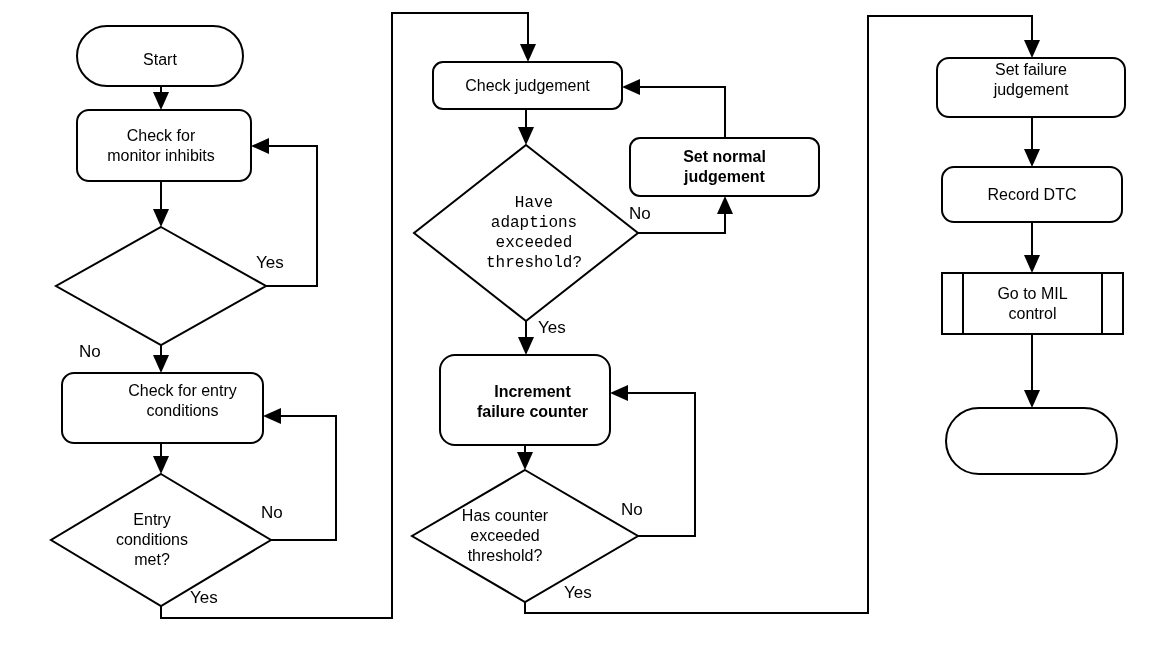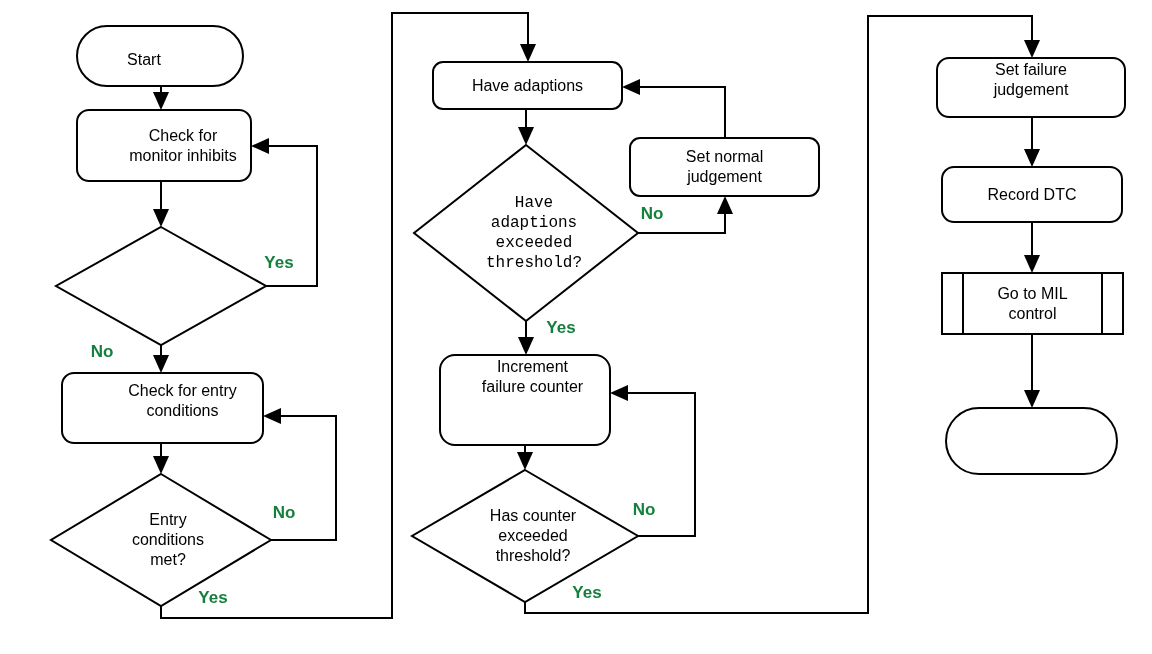--- a/index.html
+++ b/index.html
@@ -52,25 +52,24 @@
     color: #000000;
     box-sizing: border-box;
   }
   .node-label.top-align {
     align-items: flex-start;
     padding-top: 9px;
   }
   .edge-label {
     position: absolute;
     width: 46px;
-    text-align: center;
     font-size: 17px;
     line-height: 18px;
-    font-weight: bold;
-    color: #15803d;
+    font-weight: normal;
+    color: #000000;
   }
 </style>
 </head>
 <body>
 
 <div class="canvas">
 
   <svg class="layer" width="1152" height="654" viewBox="0 0 1152 654">
 
     <g>
@@ -126,47 +125,47 @@
       <polygon class="head" points="518,337 534,337 526,355"></polygon>
       <polygon class="head" points="517,452 533,452 525,470"></polygon>
       <polygon class="head" points="628,385 628,401 610,393"></polygon>
       <polygon class="head" points="1024,40 1040,40 1032,58"></polygon>
       <polygon class="head" points="1024,149 1040,149 1032,167"></polygon>
       <polygon class="head" points="1024,255 1040,255 1032,273"></polygon>
       <polygon class="head" points="1024,390 1040,390 1032,408"></polygon>
     </g>
   </svg>
 
-  <div class="node-label" style="left:61px; top:26px; width:166px; height:68px;">Start</div>
+  <div class="node-label" style="left:77px; top:26px; width:166px; height:68px;">Start</div>
 
-  <div class="node-label" style="left:92px; top:110px; width:182px; height:71px;">Check for
+  <div class="node-label" style="left:70px; top:110px; width:182px; height:71px;">Check for
 monitor inhibits</div>
 
 
   <div class="node-label" style="left:62px; top:373px; width:201px; height:56px;margin-left:20px;">Check for entry
 conditions</div>
 
-  <div class="node-label" style="left:58px; top:474px; width:220px; height:132px;">Entry
+  <div class="node-label" style="left:42px; top:474px; width:220px; height:132px;">Entry
 conditions
 met?</div>
 
-  <div class="node-label" style="left:433px; top:62px; width:189px; height:47px;">Have adaptions</div>
+  <div class="node-label" style="left:433px; top:62px; width:189px; height:47px;">Check judgement</div>
 
   <div class="node-label" style="left:422px; top:145px; width:224px; height:176px;font-family:Liberation Mono, monospace;">Have
 adaptions
 exceeded
 threshold?</div>
 
-  <div class="node-label" style="left:630px; top:138px; width:189px; height:58px;">Set normal
+  <div class="node-label" style="left:630px; top:138px; width:189px; height:58px;font-weight:bold;">Set normal
 judgement</div>
 
-  <div class="node-label top-align" style="left:440px; top:348px; width:185px; height:90px;">Increment
+  <div class="node-label top-align" style="left:440px; top:373px; width:185px; height:90px;font-weight:bold;">Increment
 failure counter</div>
 
-  <div class="node-label" style="left:420px; top:470px; width:226px; height:132px;">Has counter
+  <div class="node-label" style="left:392px; top:470px; width:226px; height:132px;">Has counter
 exceeded
 threshold?</div>
 
   <div class="node-label" style="left:937px; top:58px; width:188px; height:43px;">Set failure
 judgement</div>
 
   <div class="node-label" style="left:942px; top:273px; width:181px; height:61px;">Go to MIL
 control</div>
 
   <div class="node-label" style="left:942px; top:167px; width:180px; height:55px;">Record DTC</div>

